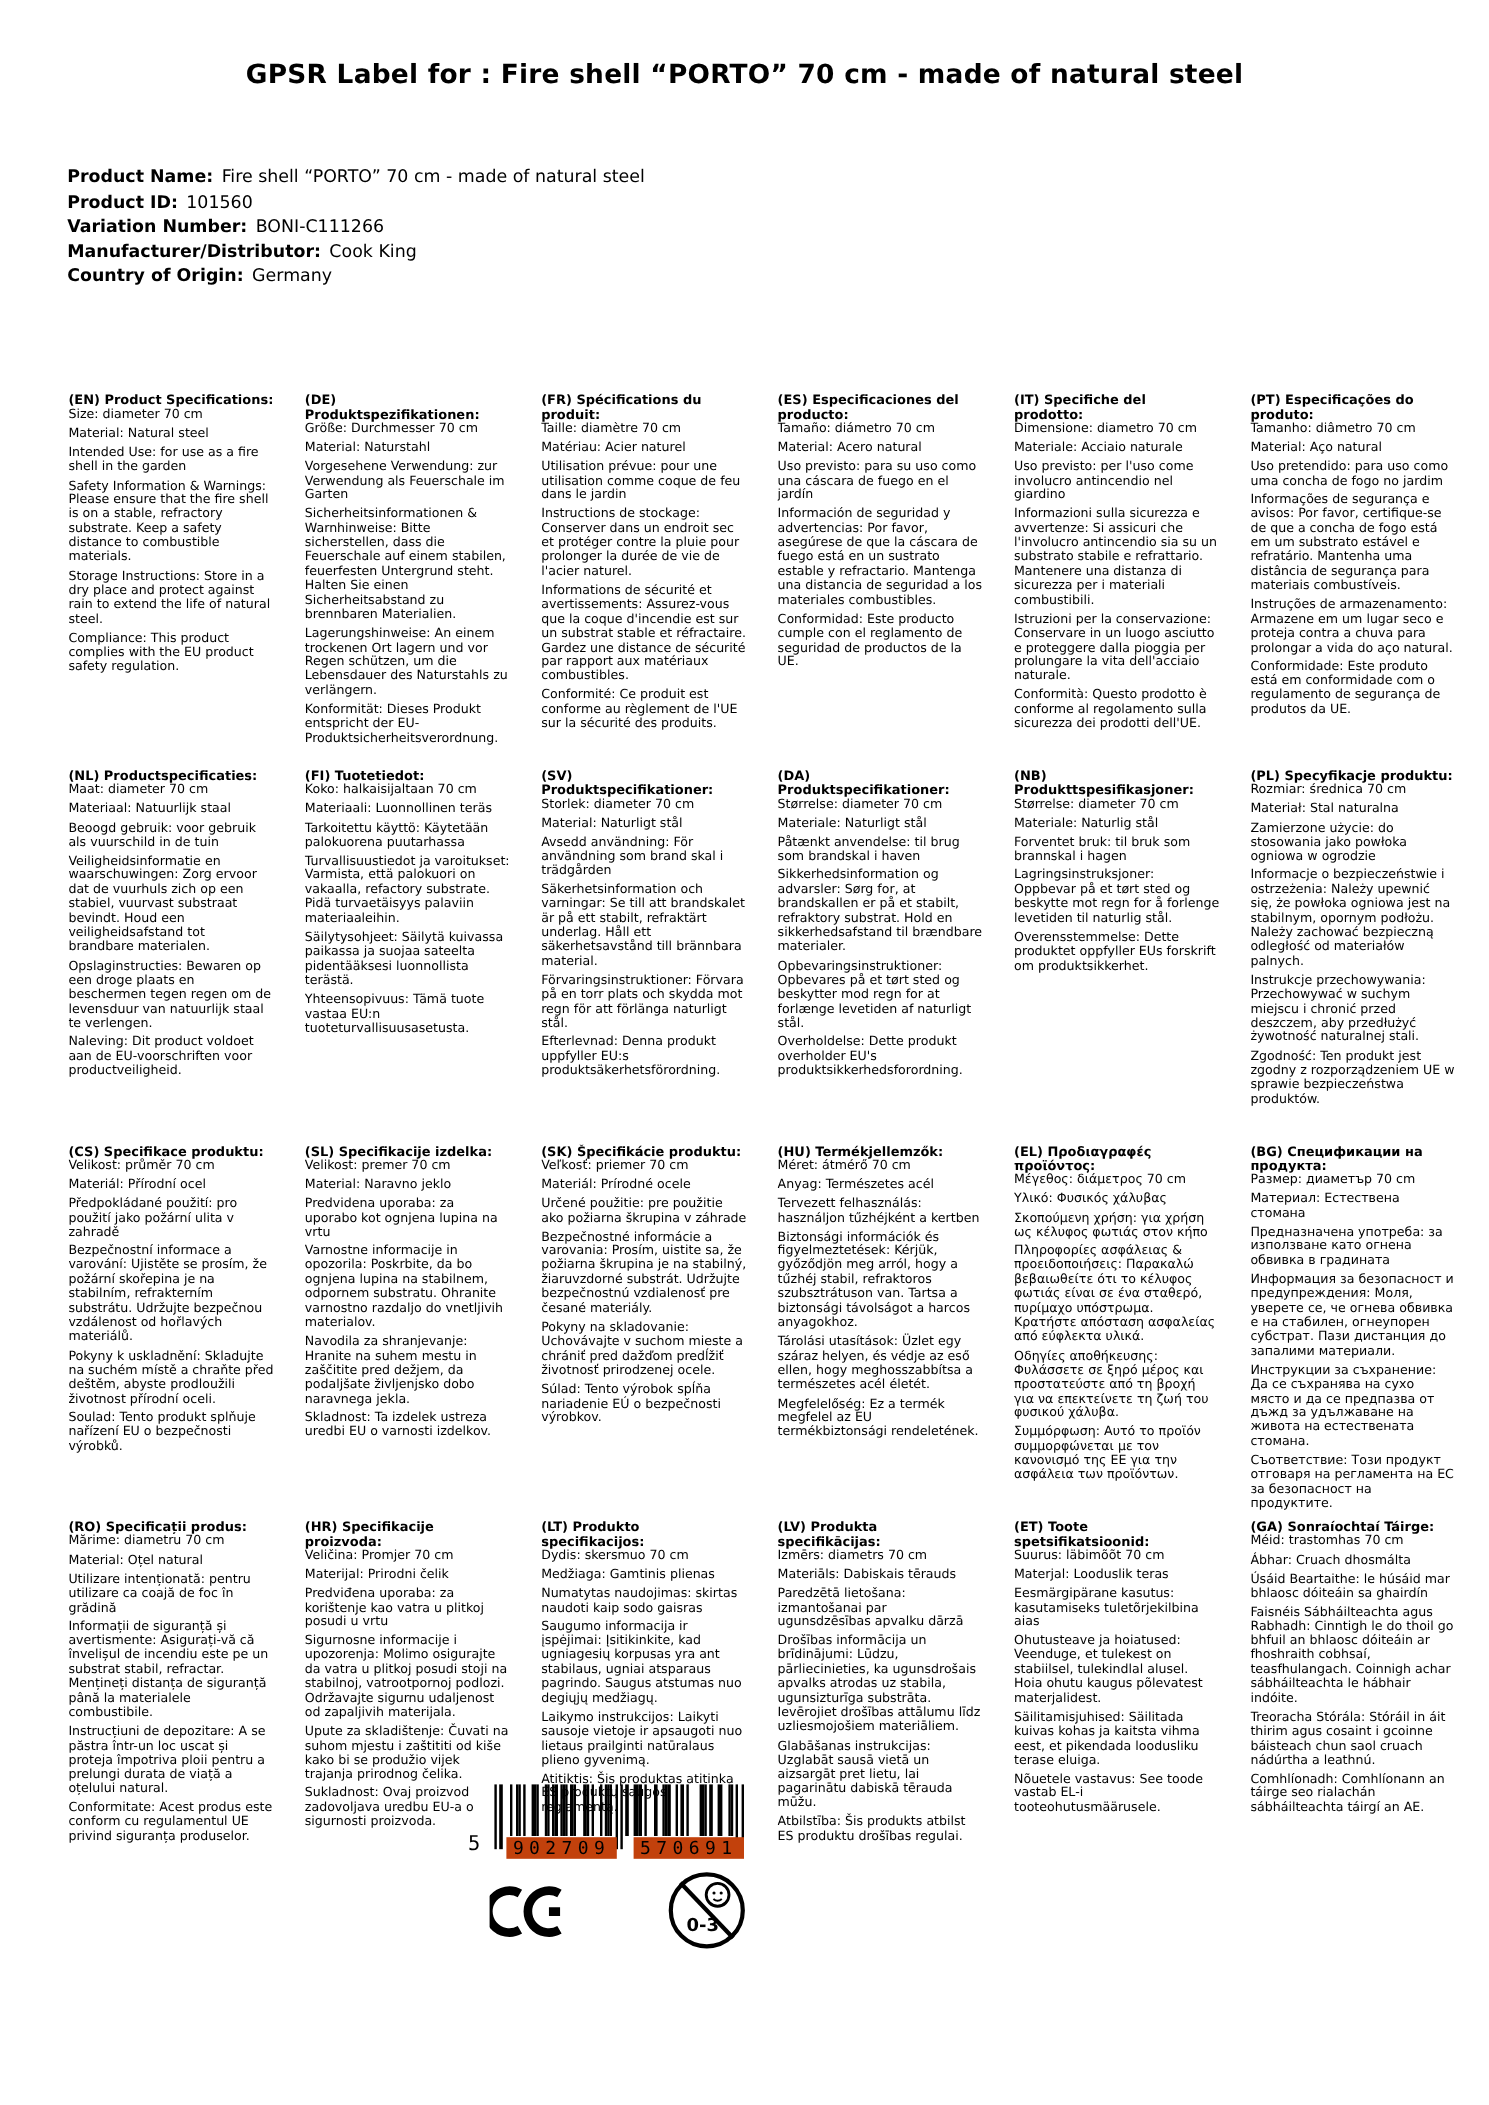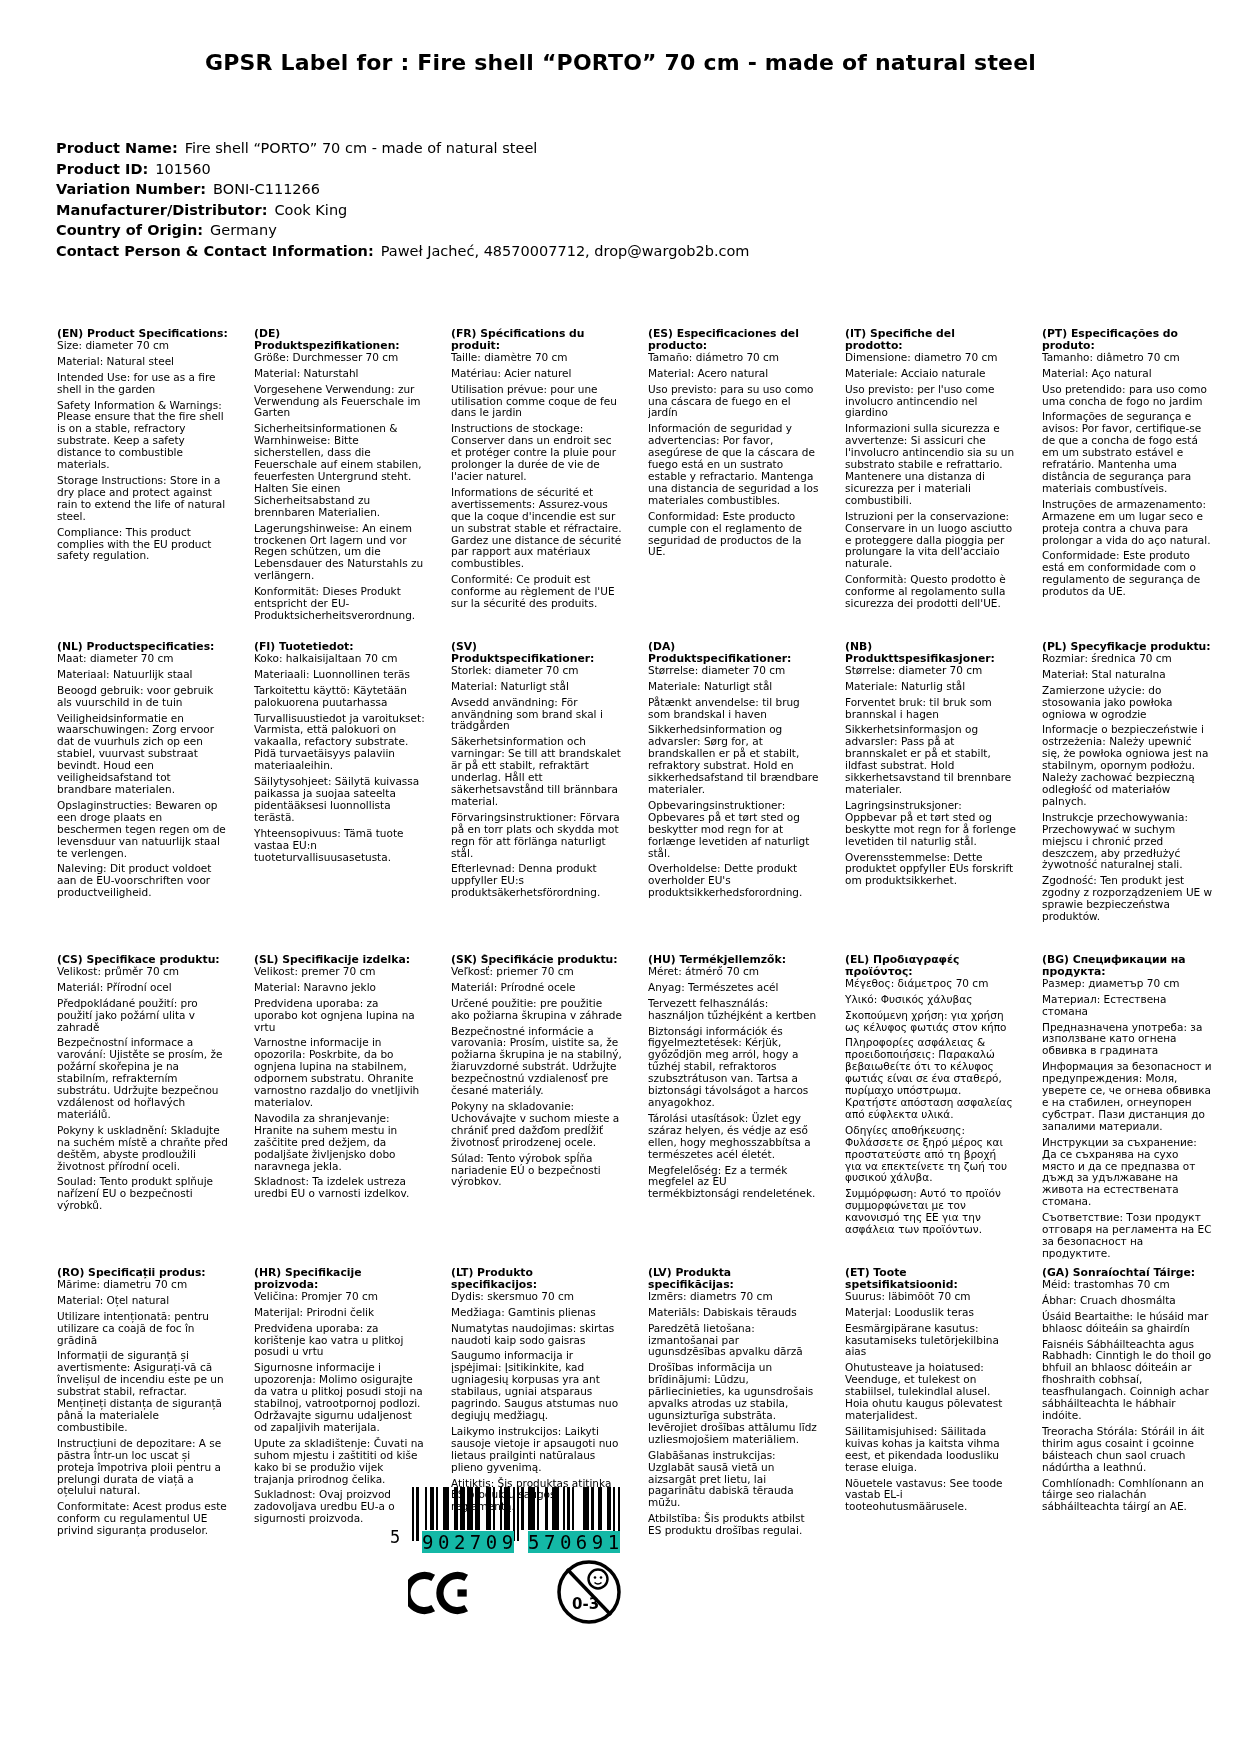--- a/index.html
+++ b/index.html
@@ -27,22 +27,22 @@
   .barcode{position:absolute;left:390px;top:1487px;width:270px;height:78px;}
   .bc-lead{
     position:absolute;left:0;top:40px;font-size:17px;
     font-family:"DejaVu Sans Mono","Liberation Mono",monospace;
   }
   .bc-bars{position:absolute;left:22px;top:0;display:flex;align-items:flex-start;}
   .bc-bars .m{width:2.2px;height:43px;}
   .bc-bars .m.b{background:#000;}
   .bc-bars .m.g{height:54px;}
   .bc-digits{
-    position:absolute;top:44px;width:92px;text-align:center;background:#14b8a6;
-    font-size:19px;letter-spacing:4.5px;
+    position:absolute;top:44px;width:92px;text-align:center;background:#c2410c;
+    font-size:15px;letter-spacing:4.5px;
     font-family:"DejaVu Sans Mono","Liberation Mono",monospace;
   }
   .bc-g1{left:32px;}
   .bc-g2{left:138px;text-align:center;}
   .ce-mark{position:absolute;left:408px;top:1568px;}
   .age-warning{position:absolute;left:553px;top:1556px;}
   .age-warning text{font-family:"DejaVu Sans","Liberation Sans",sans-serif;font-weight:bold;}
 </style>
 </head>
 <body>
@@ -50,21 +50,20 @@
 <div class="page">
 
   <h1 class="title">GPSR Label for : Fire shell “PORTO” 70 cm - made of natural steel</h1>
 
   <div class="product-info">
       <div class="pi-row"><span class="pi-label">Product Name:</span><span class="pi-value">Fire shell “PORTO” 70 cm - made of natural steel</span></div>
       <div class="pi-row"><span class="pi-label">Product ID:</span><span class="pi-value">101560</span></div>
       <div class="pi-row"><span class="pi-label">Variation Number:</span><span class="pi-value">BONI-C111266</span></div>
       <div class="pi-row"><span class="pi-label">Manufacturer/Distributor:</span><span class="pi-value">Cook King</span></div>
       <div class="pi-row"><span class="pi-label">Country of Origin:</span><span class="pi-value">Germany</span></div>
-      <div class="pi-row"><span class="pi-label">Contact Person &amp; Contact Information:</span><span class="pi-value">Paweł Jacheć, 48570007712, drop@wargob2b.com</span></div>
     </div>
 
   <div class="language-grid">
       <div class="lang-block">
         <div class="lang-header">(EN) Product Specifications:</div>
         <p class="lang-para">Size: diameter 70 cm</p>
         <p class="lang-para">Material: Natural steel</p>
         <p class="lang-para">Intended Use: for use as a fire shell in the garden</p>
         <p class="lang-para">Safety Information &amp; Warnings: Please ensure that the fire shell is on a stable, refractory substrate. Keep a safety distance to combustible materials.</p>
         <p class="lang-para">Storage Instructions: Store in a dry place and protect against rain to extend the life of natural steel.</p>
@@ -148,21 +147,20 @@
         <p class="lang-para">Påtænkt anvendelse: til brug som brandskal i haven</p>
         <p class="lang-para">Sikkerhedsinformation og advarsler: Sørg for, at brandskallen er på et stabilt, refraktory substrat. Hold en sikkerhedsafstand til brændbare materialer.</p>
         <p class="lang-para">Opbevaringsinstruktioner: Opbevares på et tørt sted og beskytter mod regn for at forlænge levetiden af naturligt stål.</p>
         <p class="lang-para">Overholdelse: Dette produkt overholder EU's produktsikkerhedsforordning.</p>
       </div>
       <div class="lang-block">
         <div class="lang-header">(NB) Produkttspesifikasjoner:</div>
         <p class="lang-para">Størrelse: diameter 70 cm</p>
         <p class="lang-para">Materiale: Naturlig stål</p>
         <p class="lang-para">Forventet bruk: til bruk som brannskal i hagen</p>
-        <p class="lang-para">Sikkerhetsinformasjon og advarsler: Pass på at brannskalet er på et stabilt, ildfast substrat. Hold sikkerhetsavstand til brennbare materialer.</p>
         <p class="lang-para">Lagringsinstruksjoner: Oppbevar på et tørt sted og beskytte mot regn for å forlenge levetiden til naturlig stål.</p>
         <p class="lang-para">Overensstemmelse: Dette produktet oppfyller EUs forskrift om produktsikkerhet.</p>
       </div>
       <div class="lang-block">
         <div class="lang-header">(PL) Specyfikacje produktu:</div>
         <p class="lang-para">Rozmiar: średnica 70 cm</p>
         <p class="lang-para">Materiał: Stal naturalna</p>
         <p class="lang-para">Zamierzone użycie: do stosowania jako powłoka ogniowa w ogrodzie</p>
         <p class="lang-para">Informacje o bezpieczeństwie i ostrzeżenia: Należy upewnić się, że powłoka ogniowa jest na stabilnym, opornym podłożu. Należy zachować bezpieczną odległość od materiałów palnych.</p>
         <p class="lang-para">Instrukcje przechowywania: Przechowywać w suchym miejscu i chronić przed deszczem, aby przedłużyć żywotność naturalnej stali.</p>

